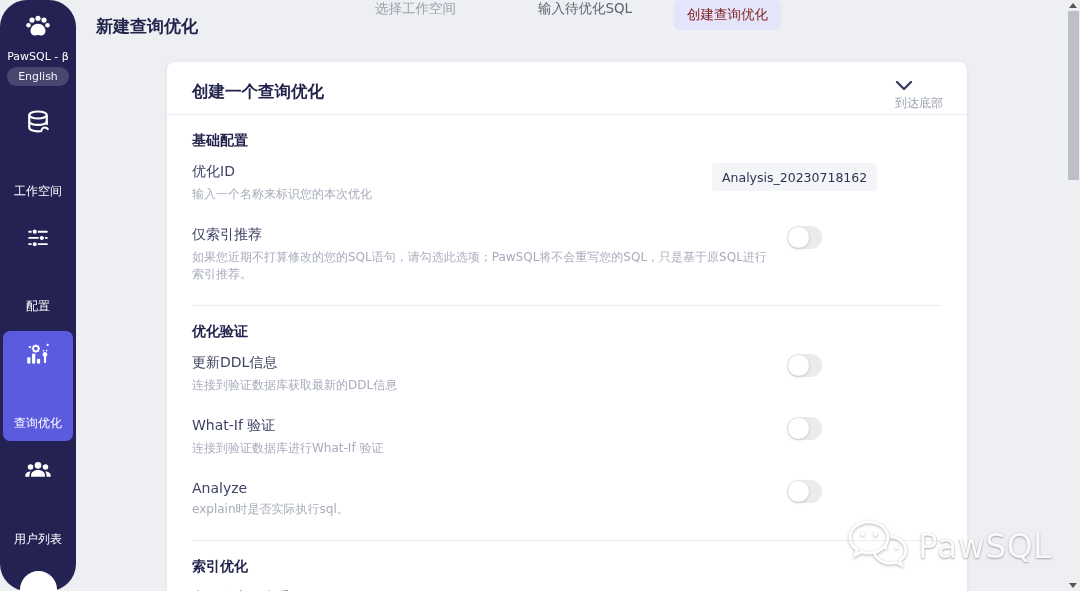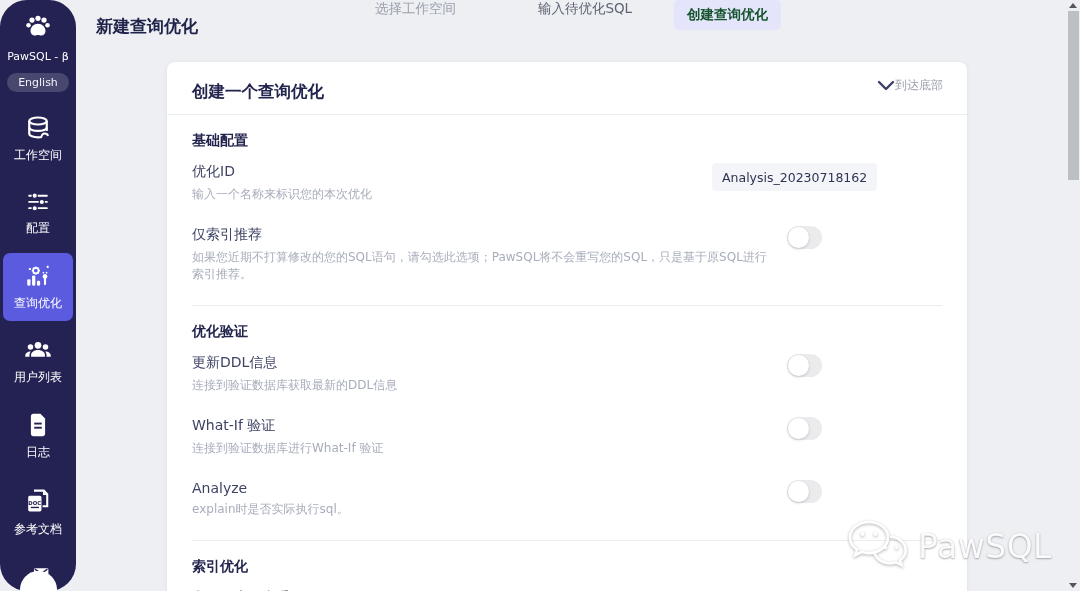--- a/index.html
+++ b/index.html
@@ -3,41 +3,41 @@
 <meta charset="utf-8">
 <style>
   * { margin:0; padding:0; box-sizing:border-box; }
   html,body { width:1080px; height:591px; overflow:hidden; }
   body { font-family:"DejaVu Sans","Liberation Sans",sans-serif; background:#edeff3; position:relative; }
 
   
   .sidebar { position:absolute; left:0; top:0; width:76px; height:591px; background:#242253; color:#fff; display:flex; flex-direction:column; align-items:center; z-index:5;border-radius:27px; }
   .logo-wrap { margin-top:13px; display:flex; flex-direction:column; align-items:center; }
   .logo-text { font-size:11px; margin-top:7px; color:#fff; white-space:nowrap; }
-  .lang-badge { margin-top:10px; background:rgba(255,255,255,.17); border-radius:10px; padding:3px 11px; font-size:11px; color:#f2f2f6; cursor:pointer; }
+  .lang-badge { margin-top:4px; background:rgba(255,255,255,.17); border-radius:10px; padding:3px 11px; font-size:11px; color:#f2f2f6; cursor:pointer; }
   .nav { width:100%; display:flex; flex-direction:column; align-items:center; margin-top:6px; }
-  .nav-item { width:70px; display:flex; flex-direction:column; align-items:center; padding:10px 0 9px; margin-top:7px; border-radius:7px; cursor:pointer; }
+  .nav-item { width:70px; display:flex; flex-direction:column; align-items:center; padding:10px 0 9px; margin-top:7px; border-radius:7px; cursor:pointer;gap:42px; }
   .nav-item .nav-label { font-size:12px; margin-top:6px; color:#fff; white-space:nowrap; }
   .nav-item.active { background:#5b5be0; }
   .nav-item svg { display:block; }
   .avatar-stub { position:absolute; left:20px; top:571px; width:37px; height:37px; border-radius:50%; background:#fff; }
 
   
   .header { position:absolute; left:76px; top:0; right:0; height:48px; }
   .page-title { position:absolute; left:20px; top:15px; font-size:17px; font-weight:bold; color:#20234a; }
   .steps { position:absolute; left:50%; top:0; transform:translateX(-50%); height:48px; display:flex; align-items:flex-start; gap:42px; white-space:nowrap; }
   .step { font-size:13.5px; color:#9aa0ab; cursor:pointer; }
   .step.mid { color:#5d6472; font-weight:500;margin-left:40px; }
-  .step.active { color:#14532d; background:#e4e4fa; padding:6px 13px; border-radius:5px; font-weight:700; }
+  .step.active { color:#7f1d1d; background:#e4e4fa; padding:6px 13px; border-radius:5px; font-weight:400; }
 
   
   .card { position:absolute; left:167px; top:62px; width:800px; height:760px; background:#fff; border-radius:8px; box-shadow:0 1px 4px rgba(40,50,80,.08); }
   .card-header { display:flex; justify-content:space-between; align-items:flex-start; padding:16px 24px 0 25px; height:53px; border-bottom:1px solid #ecedf2; }
   .card-title { font-size:16.5px; font-weight:bold; color:#23244d; padding-top:3px; }
-  .scroll-hint { display:flex; flex-direction:row; align-items:center; cursor:pointer; margin-top:-2px; }
+  .scroll-hint { display:flex; flex-direction:column; align-items:flex-start; cursor:pointer; margin-top:-2px; }
   .scroll-hint-label { font-size:12px; color:#9aa0ae; margin-top:0px; }
   .card-body { padding:0 25px; }
   .section { padding:17px 0 12px; border-bottom:1px solid #ecedf2; }
   .section:last-child { border-bottom:none; }
   .section-title { font-size:14px; font-weight:bold; color:#23244d; }
   .row { display:flex; justify-content:space-between; align-items:flex-start; padding:13px 0 10px; }
   .row-left { max-width:580px; }
   .row-label { font-size:14px; color:#3e4364; font-weight:500; }
   .row-desc { font-size:12px; color:#a8adbb; margin-top:5px; }
   .text-input { width:165px; height:28px; background:#f4f5f8; border:none; border-radius:4px; padding:0 10px; font-size:12.5px; color:#2e3452; font-family:"DejaVu Sans","Liberation Sans",sans-serif; outline:none; }

